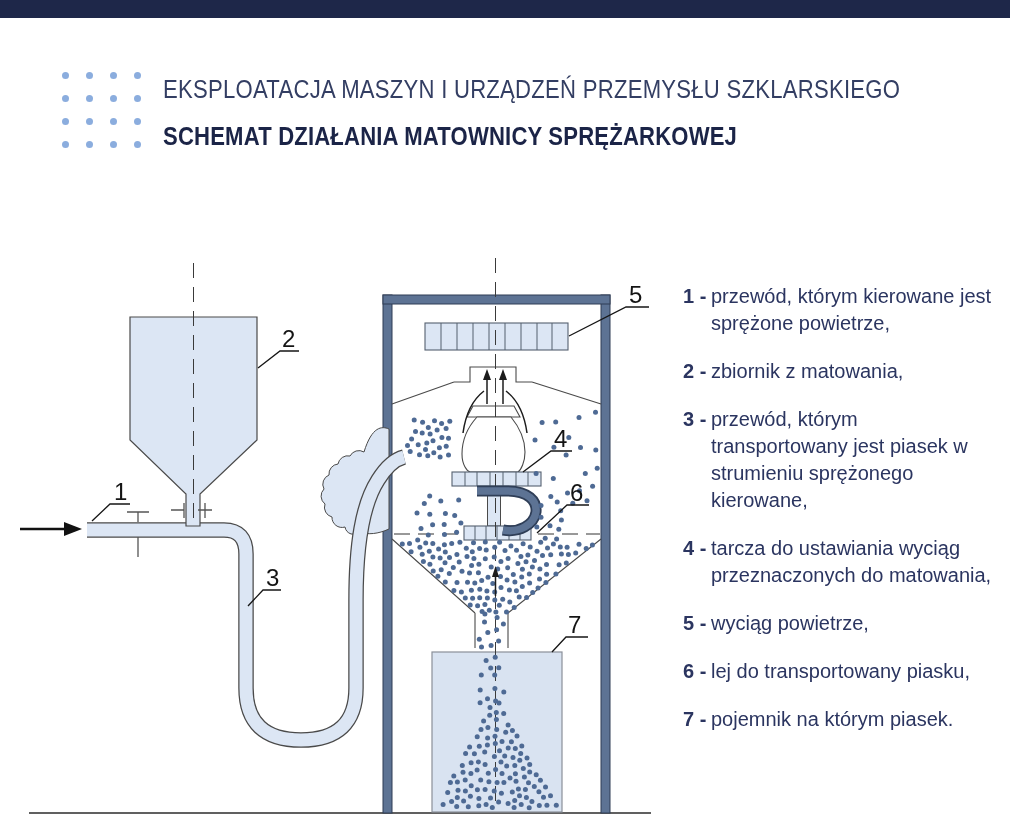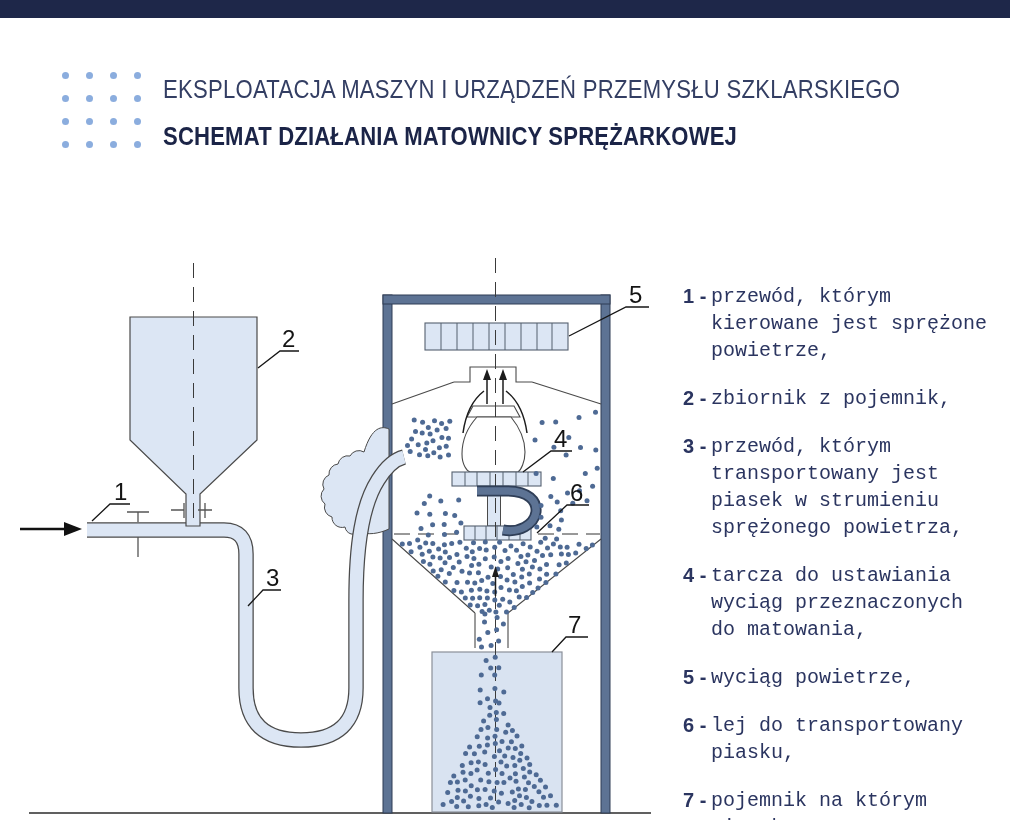--- a/index.html
+++ b/index.html
@@ -25,21 +25,21 @@
     transform:scaleX(.85);transform-origin:left top;
   }
   svg.diagram{position:absolute;left:0;top:0;}
   .legend{
     position:absolute;left:683px;top:283px;width:316px;
     color:#2b3560;font-size:20px;line-height:27px;
   }
   .legend .item{display:flex;margin-bottom:21px;}
   .legend .item:last-child{margin-bottom:0;}
   .legend .num{flex:0 0 28px;font-weight:700;}
-  .legend .txt{flex:1;font-family:Liberation Mono, monospace;}
+  .legend .txt{flex:1;}
 </style>
 </head>
 <body>
 
 <div class="topbar"></div>
 
 <div class="dotgrid">
   <span></span>
     <span></span>
     <span></span>
@@ -497,25 +497,25 @@
   </g>
 </svg>
 
 <div class="legend">
   <div class="item">
     <span class="num">1 -</span>
     <span class="txt">przewód, którym kierowane jest sprężone powietrze,</span>
   </div>
   <div class="item">
     <span class="num">2 -</span>
-    <span class="txt">zbiornik z pojemnik,</span>
+    <span class="txt">zbiornik z matowania,</span>
   </div>
   <div class="item">
     <span class="num">3 -</span>
-    <span class="txt">przewód, którym transportowany jest piasek w strumieniu sprężonego powietrza,</span>
+    <span class="txt">przewód, którym transportowany jest piasek w strumieniu sprężonego kierowane,</span>
   </div>
   <div class="item">
     <span class="num">4 -</span>
     <span class="txt">tarcza do ustawiania wyciąg przeznaczonych do matowania,</span>
   </div>
   <div class="item">
     <span class="num">5 -</span>
     <span class="txt">wyciąg powietrze,</span>
   </div>
   <div class="item">

